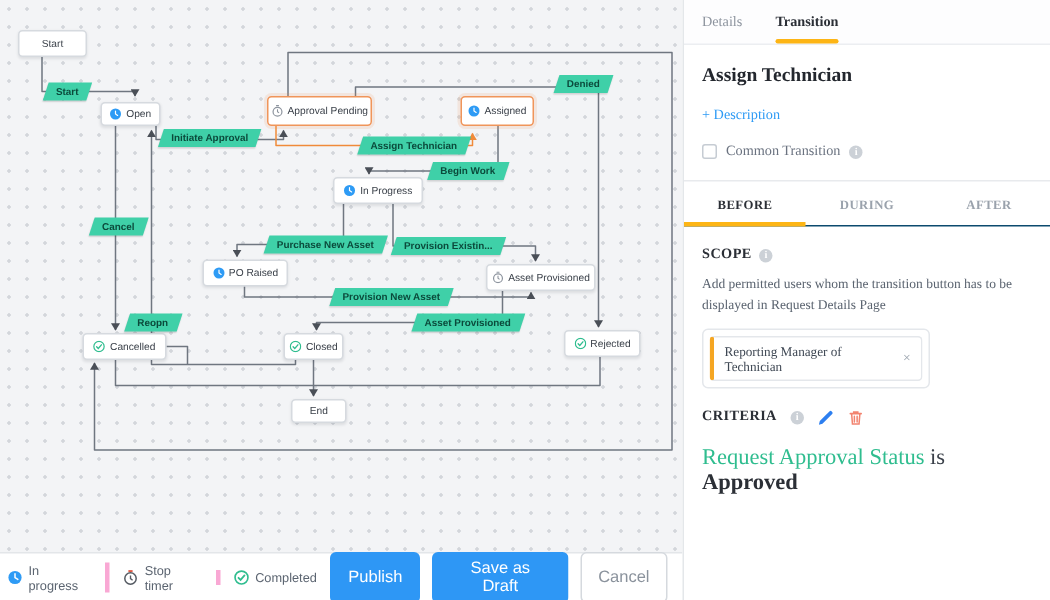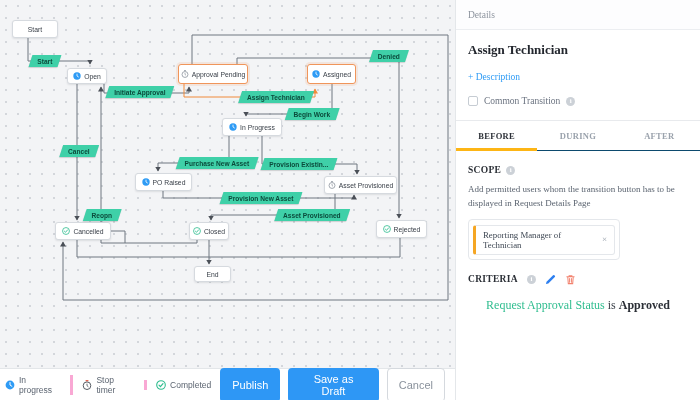--- a/index.html
+++ b/index.html
@@ -71,21 +71,21 @@
   .sec-desc { margin-top:8px; font-size:9px; color:#5b6470; line-height:1.55;
     max-width:232px; }
   .tagbox { margin-top:8px; border:1px solid #e4e7eb; border-radius:4px;
     padding:4px; width:152px; }
   .tag { display:inline-flex; align-items:center; gap:6px; border:1px solid #e4e7eb;
     border-left:3px solid #f5a623; border-radius:3px; padding:4px 7px;
     font-size:8.8px; color:#3f4854; background:#fff; }
   .tag-x { color:#9aa3ad; font-size:9px; cursor:pointer; line-height:1; }
   .crit-icons { display:flex; align-items:center; gap:9px; }
   .icon-btn { display:inline-flex; cursor:pointer; }
-  .crit-line { margin-top:13px; font-size:12px;text-align:center; }
+  .crit-line { margin-top:13px; font-size:15px; }
   .crit-field { color:#2fbd8f; }
   .crit-verb { color:#3a4049; }
   .crit-value { color:#2b2f36; font-weight:bold; }
 </style>
 </head>
 <body>
 
 <div class="app">
 
   <div class="canvas">
@@ -276,20 +276,21 @@
     <div class="actions" id="actions">
         <button class="btn primary">Publish</button>
         <button class="btn primary">Save as Draft</button>
         <button class="btn secondary">Cancel</button>
       </div>
   </div>
 
   <div class="panel">
     <div class="panel-tabs" id="panel-tabs">
         <div class="panel-tab">Details</div>
+        <div class="panel-tab active">Transition</div>
       </div>
 
     <div class="panel-head">
       <div class="panel-title">Assign Technician</div>
       <span class="desc-link">+ Description</span>
       <div class="common-row">
         <span class="checkbox"></span>
         <span class="common-label">Common Transition</span>
         <span class="info-i">i</span>
       </div>

